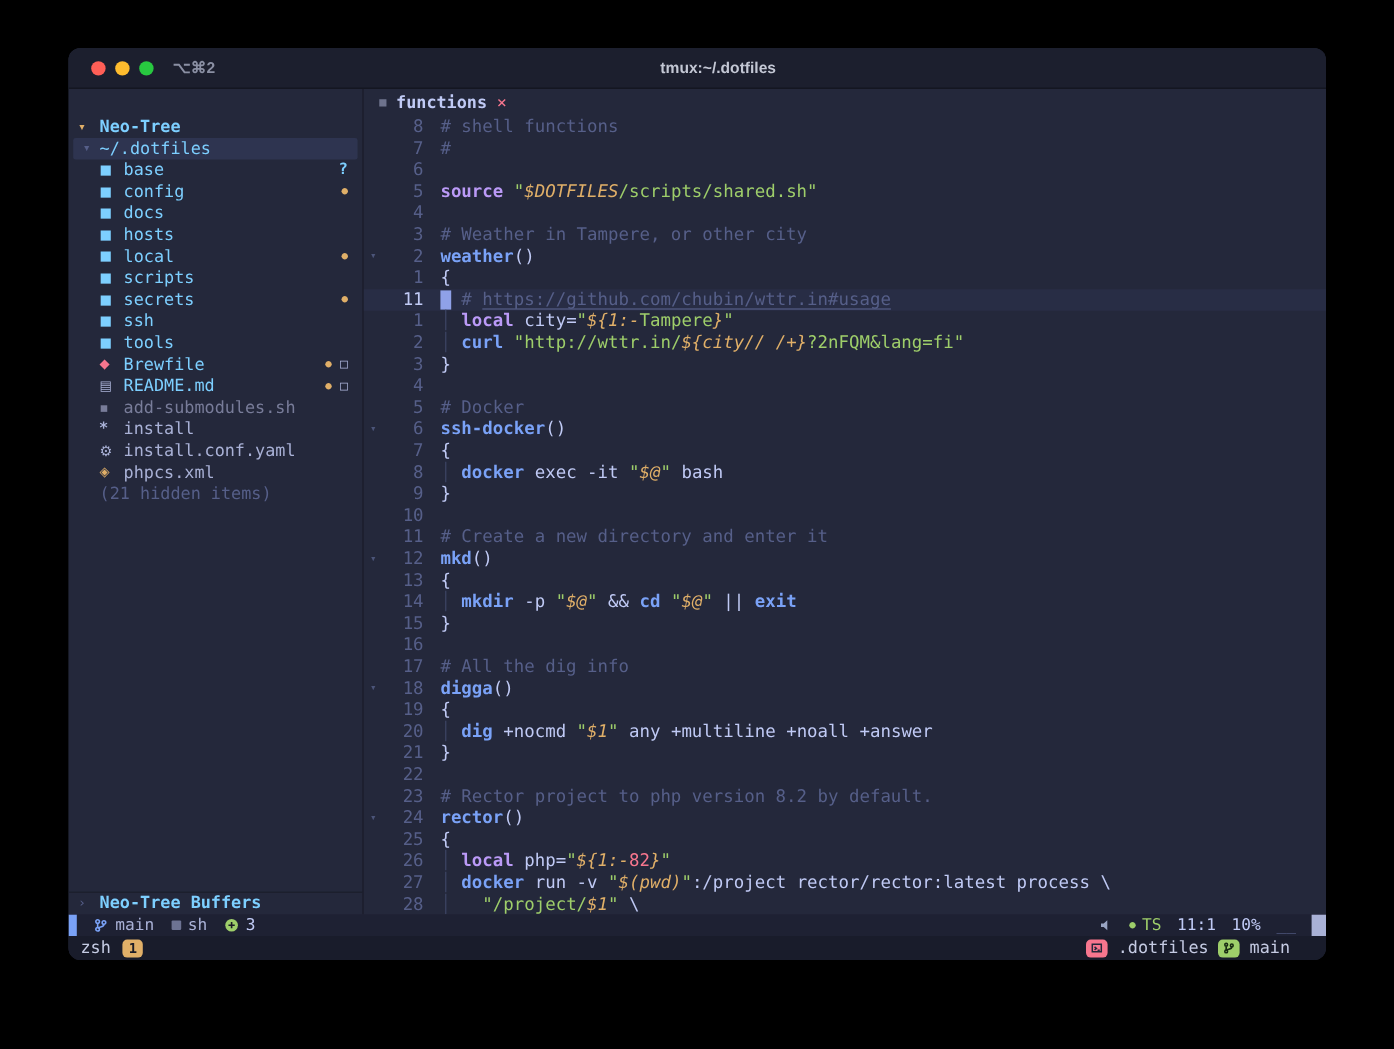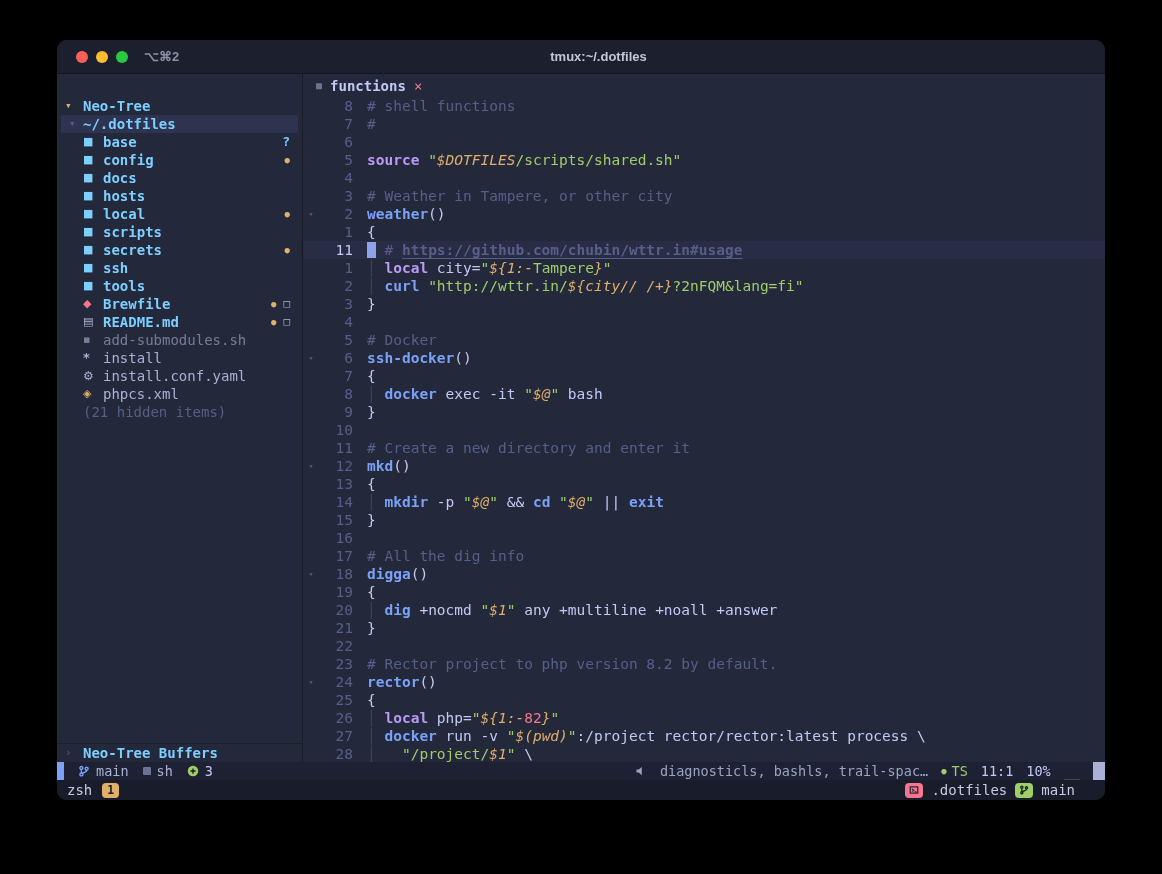--- a/index.html
+++ b/index.html
@@ -30,21 +30,21 @@
   .main{flex:1;display:flex;min-height:0;}
   .sidebar{flex:0 0 246px;width:246px;border-right:1px solid #191b28;
     display:flex;flex-direction:column;padding-top:23px;font-size:14px;line-height:18px;}
   .srow{display:flex;align-items:center;height:18px;padding:0 12px 0 8px;white-space:nowrap;}
   .exp{width:18px;color:var(--comment);font-size:11px;flex:0 0 18px;}
   .header .exp{color:var(--orange);}
   .s-title{color:var(--cyan);font-weight:700;}
   .srow.root{background:var(--selbg);margin:0 4px;padding-left:8px;border-radius:2px;}
   .srow.root .exp{width:14px;flex-basis:14px;}
   .s-label{flex:1;min-width:0;overflow:hidden;}
-  .s-label.dir{color:var(--cyan);font-weight:700;}
+  .s-label.dir{color:var(--cyan);font-weight:400;}
   .s-label.file{color:var(--fgdim);}
   .s-label.dim{color:var(--dim2);}
   .s-label.note{color:var(--comment);}
   .s-ind{width:18px;flex:0 0 18px;}
   .s-icon{width:20px;flex:0 0 20px;font-family:"DejaVu Sans",sans-serif;font-size:11px;}
   .i-folder{color:var(--cyan);} .i-ruby{color:var(--red);} .i-markdown{color:var(--fgdim);}
   .i-shell{color:var(--dim2);} .i-star{color:var(--fgdim);font-weight:700;font-size:13px;}
   .i-gear{color:var(--fgdim);font-size:12px;} .i-xml{color:var(--orange);}
   .s-badges{display:flex;gap:7px;align-items:center;}
   .b-untracked{color:var(--cyan);font-weight:700;font-size:13px;}
@@ -62,21 +62,21 @@
   #code{flex:1;font-size:14.5px;line-height:18px;overflow:hidden;}
   .crow{display:flex;height:18px;white-space:pre;}
   .crow.current{background:#282d45;}
   .fold{flex:0 0 16px;text-align:center;color:#4c5579;font-size:9px;line-height:18px;}
   .lnum{flex:0 0 34px;text-align:right;color:var(--comment);}
   .crow.current .lnum{color:var(--fg);}
   .ltext{padding-left:14px;white-space:pre;}
   .t-c{color:var(--comment);} .t-fg{color:var(--fg);} .t-k{color:var(--magenta);font-weight:700;}
   .t-fn{color:var(--blue);font-weight:700;} .t-s{color:var(--green);} .t-o{color:var(--orange);font-style:italic;}
   .t-r{color:var(--red);} .t-g{color:var(--guide);}
-  .t-u{color:var(--comment);text-decoration:underline;text-underline-offset:3px;font-weight:bold;}
+  .t-u{color:var(--comment);text-decoration:underline;text-underline-offset:3px;}
   .t-cur{background:#8fa1e8;color:#24283b;}
 
   
   .statusline{flex:0 0 18px;background:var(--statusbg);display:flex;align-items:center;
     font-size:13.5px;color:var(--fgdim);overflow:hidden;}
   .sl-mode{width:7px;height:100%;background:var(--blue);flex:0 0 7px;}
   .sl-item{display:inline-flex;align-items:center;gap:6px;margin-left:14px;}
   .sl-item svg{display:block;}
   .ft-sq{width:8px;height:8px;background:#6d7393;border-radius:1px;display:inline-block;}
   .sl-right{margin-left:auto;display:flex;align-items:center;gap:13px;}
@@ -301,21 +301,20 @@
       <svg width="12" height="12" viewBox="0 0 16 16">
           <circle cx="8" cy="8" r="7" fill="#9ece6a"></circle>
           <path d="M8 4.5v7M4.5 8h7" stroke="#1a1b26" stroke-width="1.8"></path>
         </svg>
       <span style="color:var(--fg)">3</span>
     </span>
     <span class="sl-right">
       <svg width="12" height="12" viewBox="0 0 16 16" fill="#9aa5c3">
           <path d="M2 6h3l4-3.5v11L5 10H2z"></path>
         </svg>
-      <span class="sl-lsp">diagnosticls, bashls, trail-spac…</span>
       <span class="sl-ts">
         <span class="ts-dot">●</span>
         <span>TS</span>
       </span>
       <span class="sl-pos">11:1</span>
       <span class="sl-pct">10%</span>
       <span class="sl-extra">__</span>
       <span class="sl-rblock"></span>
     </span>
   </div>

